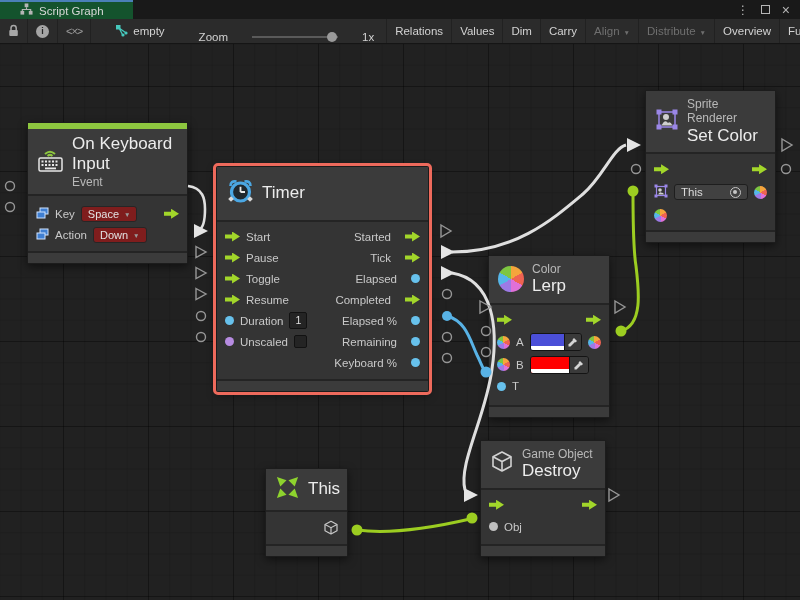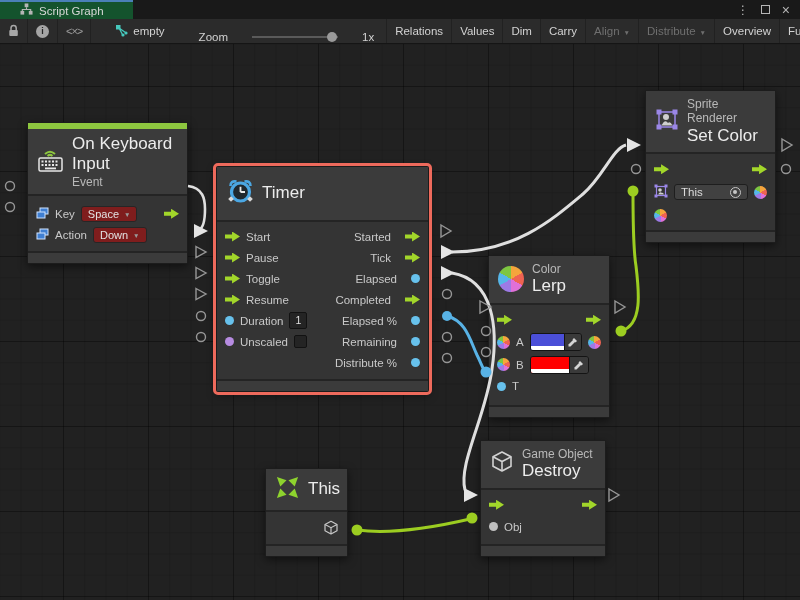--- a/index.html
+++ b/index.html
@@ -319,21 +319,21 @@
         <span class="dot purple"></span>
         <span>Unscaled</span>
         <span class="checkbox"></span>
         <span class="rgt">
           <span>Remaining</span>
           <span class="dot blue"></span>
         </span>
       </div>
       <div class="row">
         <span class="rgt">
-          <span>Distribute %</span>
+          <span>Keyboard %</span>
           <span class="dot blue"></span>
         </span>
       </div>
     </div>
     <div class="nfoot"></div>
   </div>
 
   <div class="node" id="node-lerp">
     <div class="nhead">
       <span class="wheel w26"></span>

